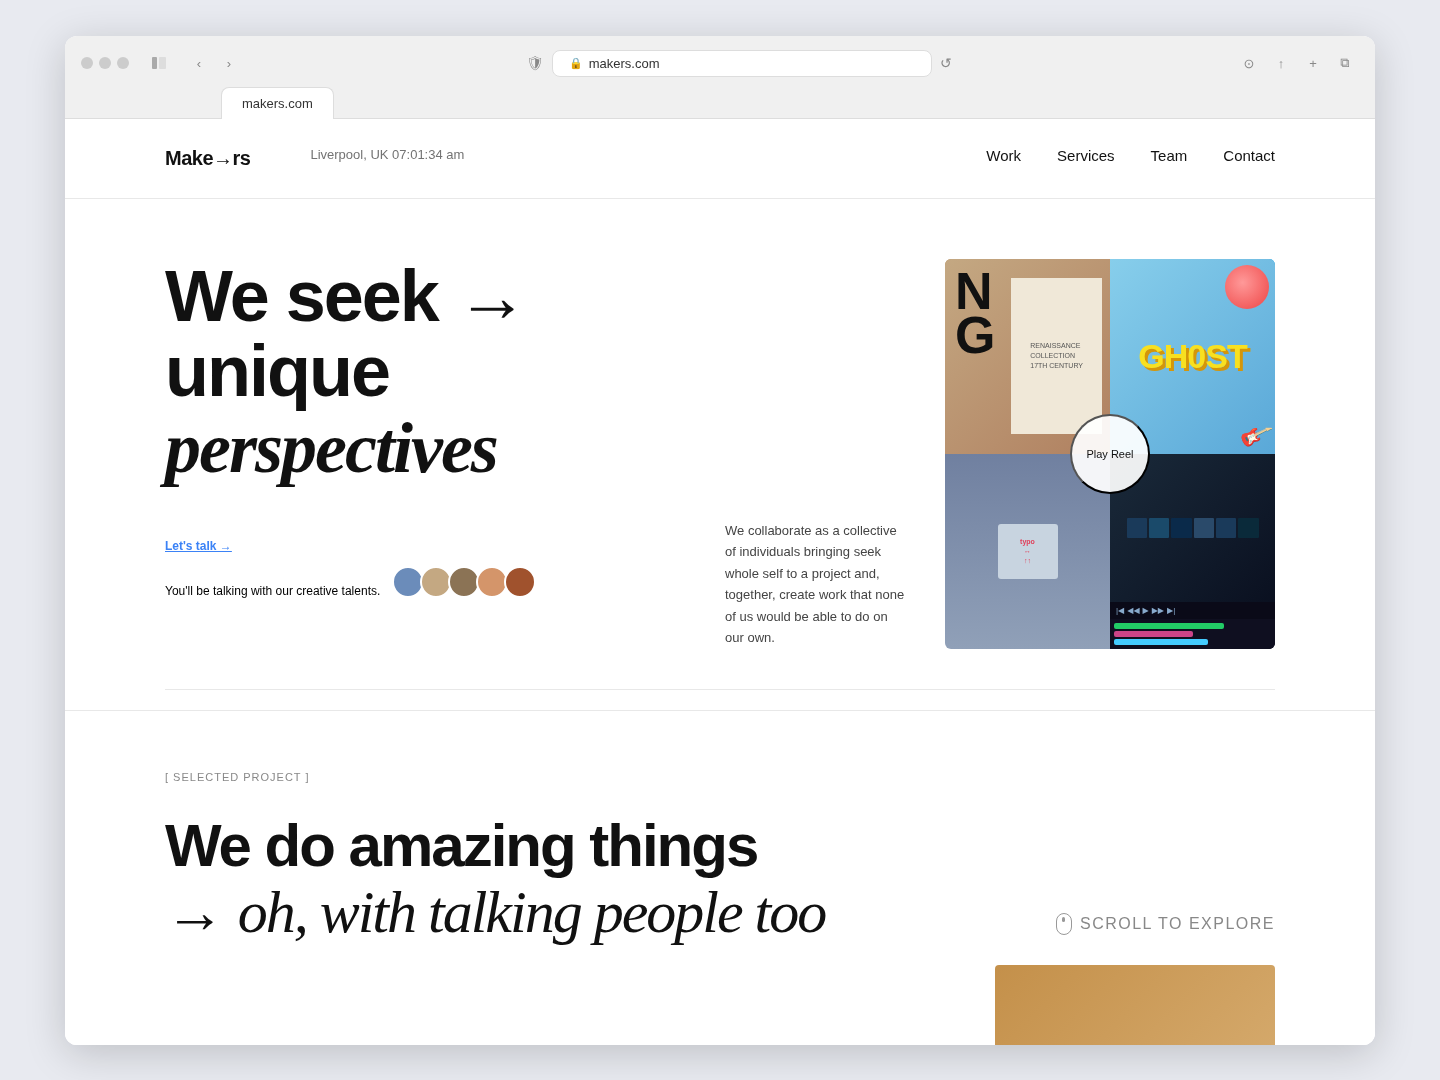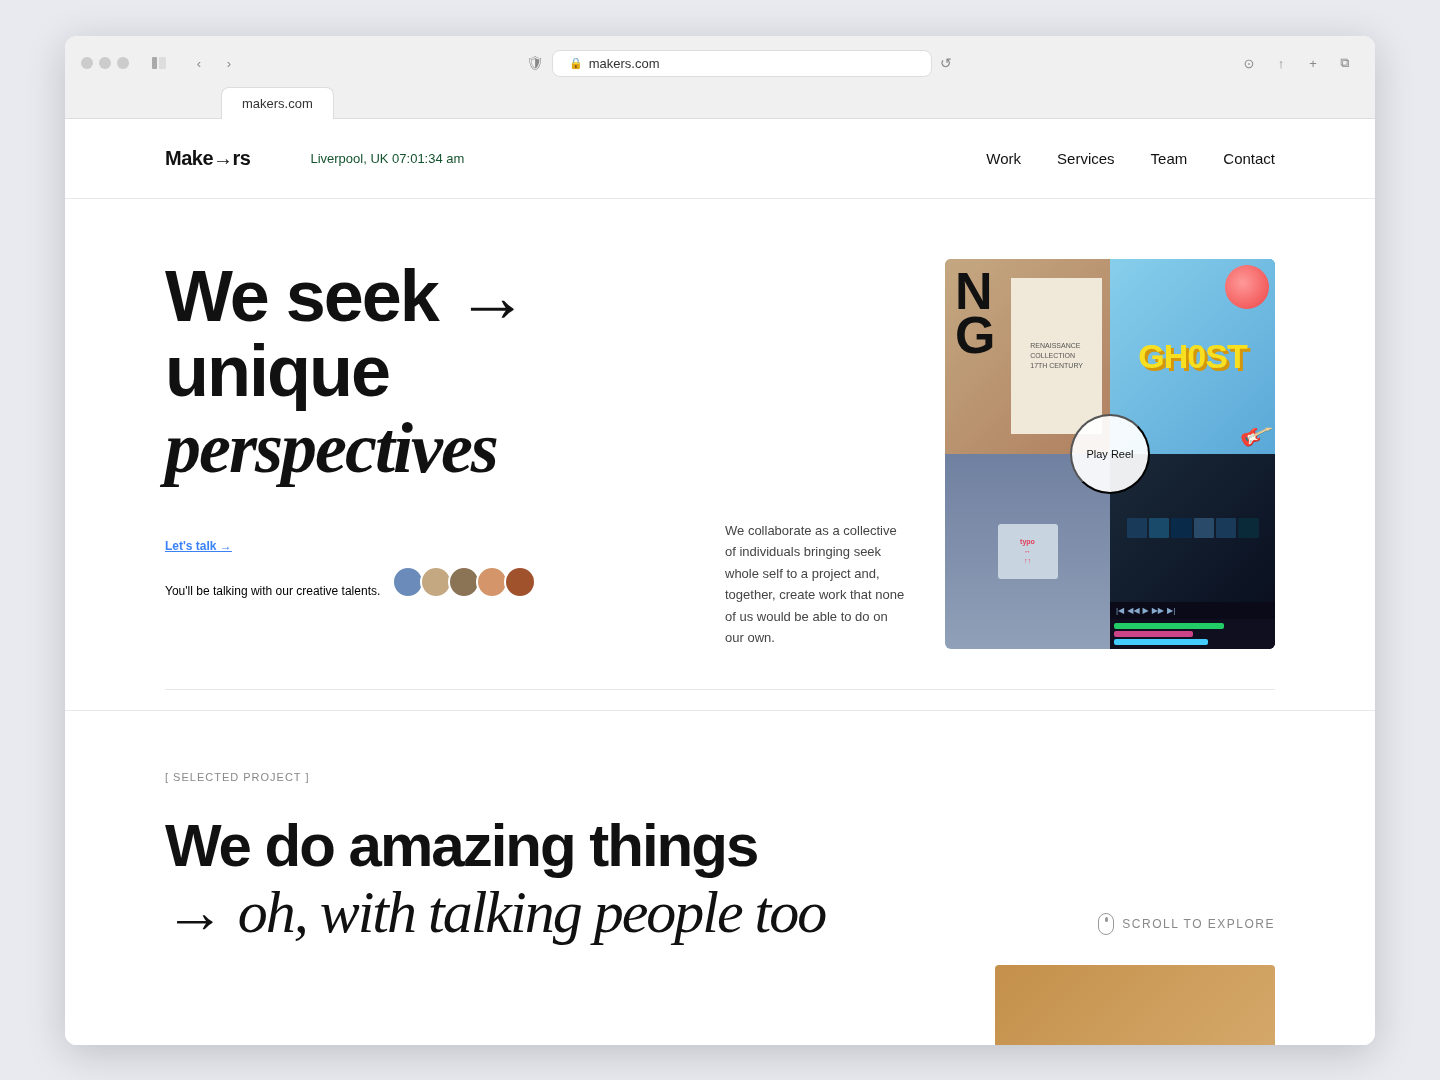--- a/index.html
+++ b/index.html
@@ -124,36 +124,35 @@
     }
 
     
     .website {
       background: #fff;
     }
 
     
     .site-header {
       display: flex;
-      align-items: center;
       padding: 28px 100px;
       border-bottom: 1px solid #e8e8e8;
     }
 
     .logo {
       font-size: 20px;
       font-weight: 600;
       letter-spacing: -0.5px;
       color: #111;
       margin-right: 60px;
     }
 
     .location-time {
       font-size: 13px;
-      color: #14532d;
+      color: #737373;
       flex: 1;
     }
 
     .site-nav {
       display: flex;
       gap: 36px;
     }
 
     .site-nav a {
       text-decoration: none;
@@ -701,21 +700,21 @@
             <span class="mixed">
               <span>→ </span><em class="italic-line">oh, with talking people too</em>
             </span>
           </div>
         </div>
 
         <div style="display:flex; align-items:center; gap:8px; align-self:flex-end; padding-bottom:10px;">
           <div class="scroll-icon">
             <div class="scroll-dot"></div>
           </div>
-          <span style="font-size:12px; color:#888; letter-spacing:1.5px;">SCROLL TO EXPLORE</span>
+          <span style="font-size:16px; color:#888; letter-spacing:1.5px;">SCROLL TO EXPLORE</span>
         </div>
       </div>
     </section>
 
     <div style="height:60px; position:relative; background:#fff; margin: 0 0;">
       <div style="
         width: 280px;
         height: 80px;
         background: linear-gradient(135deg, #c4904a 0%, #d4a86a 100%);
         border-radius: 4px 4px 0 0;

